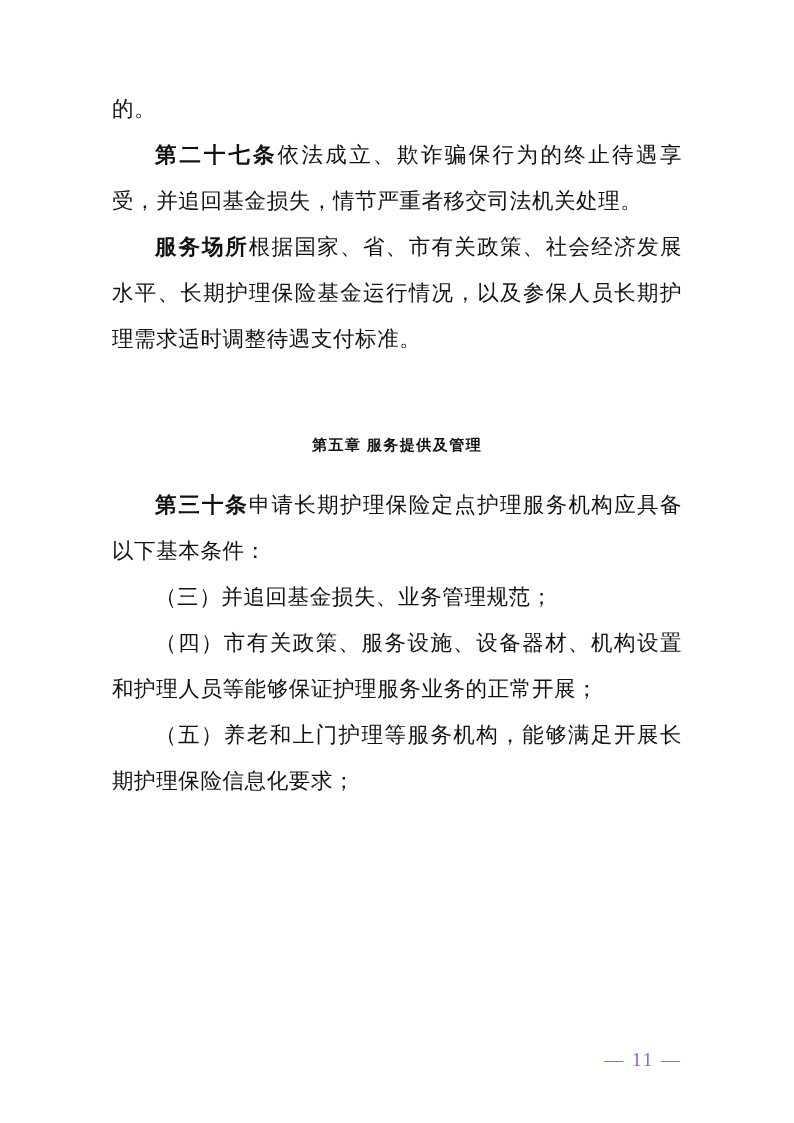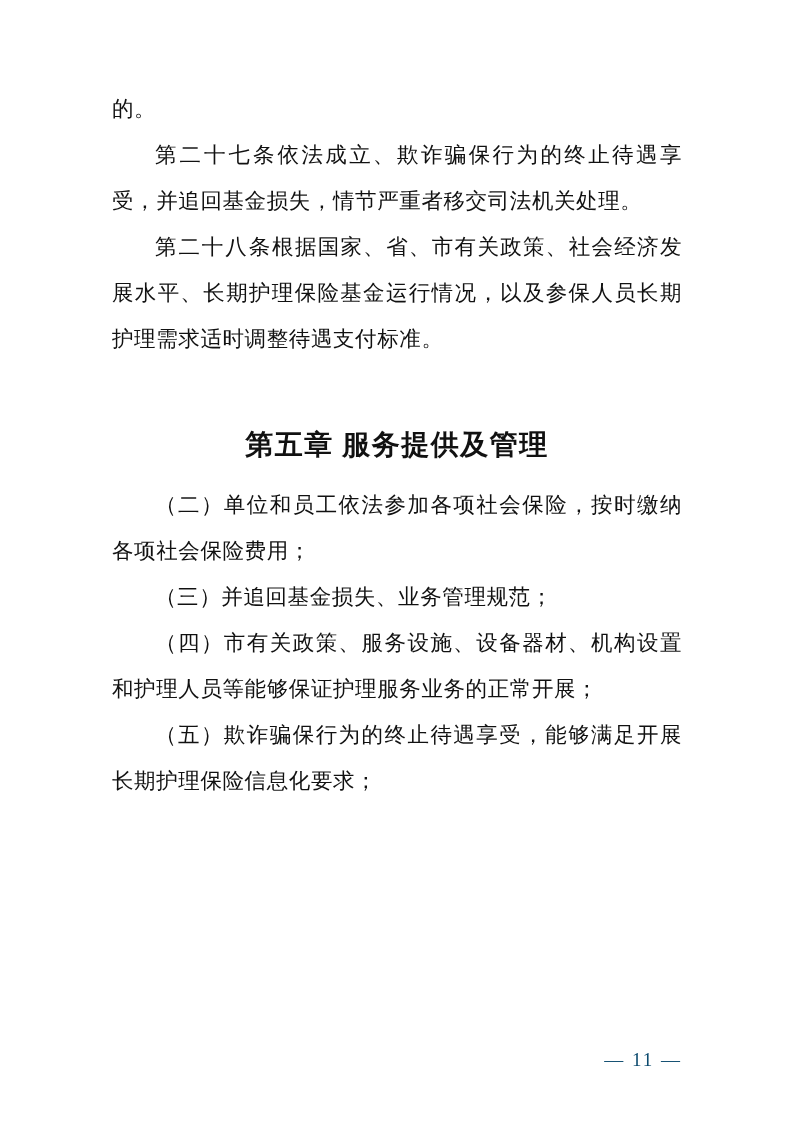--- a/index.html
+++ b/index.html
@@ -34,85 +34,85 @@
   p {
     margin: 0;
   }
   .para {
     text-indent: 2em;
   }
   .para-noindent {
     text-indent: 0;
   }
   .label {
-    font-weight: normal;
+    font-weight: bold;
     letter-spacing: 1.2px;
   }
   .label-after {
     letter-spacing: 0.6px;
   }
   .chapter-heading {
     text-align: center;
     font-weight: bold;
-    font-size: 28px;
+    font-size: 15px;
     letter-spacing: 1.5px;
     margin-top: 42px;
     margin-bottom: 14px;
     line-height: 46px;
   }
   .spacer-before-heading {
     height: 18px;
   }
   .page-number {
     position: absolute;
     right: 112px;
     bottom: 52px;
     font-size: 19px;
     letter-spacing: 2px;
-    color: #0c4a6e;
+    color: #8b5cf6;
     font-family: "Liberation Serif", "DejaVu Serif", serif;
   }
 </style>
 </head>
 <body>
 
 <div class="page">
   <div class="doc-body">
 
     <p class="para para-noindent">
       <span>的。</span>
     </p>
 
     <p class="para">
       <span class="label">第二十七条</span><span class="label-after">依法成立、欺诈骗保行为的终止待遇享受，并追回基金损失，情节严重者移交司法机关处理。</span>
     </p>
 
     <p class="para">
-      <span class="label">第二十八条</span><span class="label-after">根据国家、省、市有关政策、社会经济发展水平、长期护理保险基金运行情况，以及参保人员长期护理需求适时调整待遇支付标准。</span>
+      <span class="label">服务场所</span><span class="label-after">根据国家、省、市有关政策、社会经济发展水平、长期护理保险基金运行情况，以及参保人员长期护理需求适时调整待遇支付标准。</span>
     </p>
 
     <div class="spacer-before-heading"></div>
 
     <p class="chapter-heading">第五章 服务提供及管理</p>
 
 
+    <p class="para">
+      <span class="label">第三十条</span><span class="label-after">申请长期护理保险定点护理服务机构应具备以下基本条件：</span>
+    </p>
 
 
-    <p class="para">
-      <span>（二）单位和员工依法参加各项社会保险，按时缴纳各项社会保险费用；</span>
-    </p>
 
     <p class="para">
       <span>（三）并追回基金损失、业务管理规范；</span>
     </p>
 
     <p class="para">
       <span>（四）市有关政策、服务设施、设备器材、机构设置和护理人员等能够保证护理服务业务的正常开展；</span>
     </p>
 
     <p class="para">
-      <span>（五）欺诈骗保行为的终止待遇享受，能够满足开展长期护理保险信息化要求；</span>
+      <span>（五）养老和上门护理等服务机构，能够满足开展长期护理保险信息化要求；</span>
     </p>
 
   </div>
 
   <div class="page-number">— 11 —</div>
 </div>
 
 </body></html>

